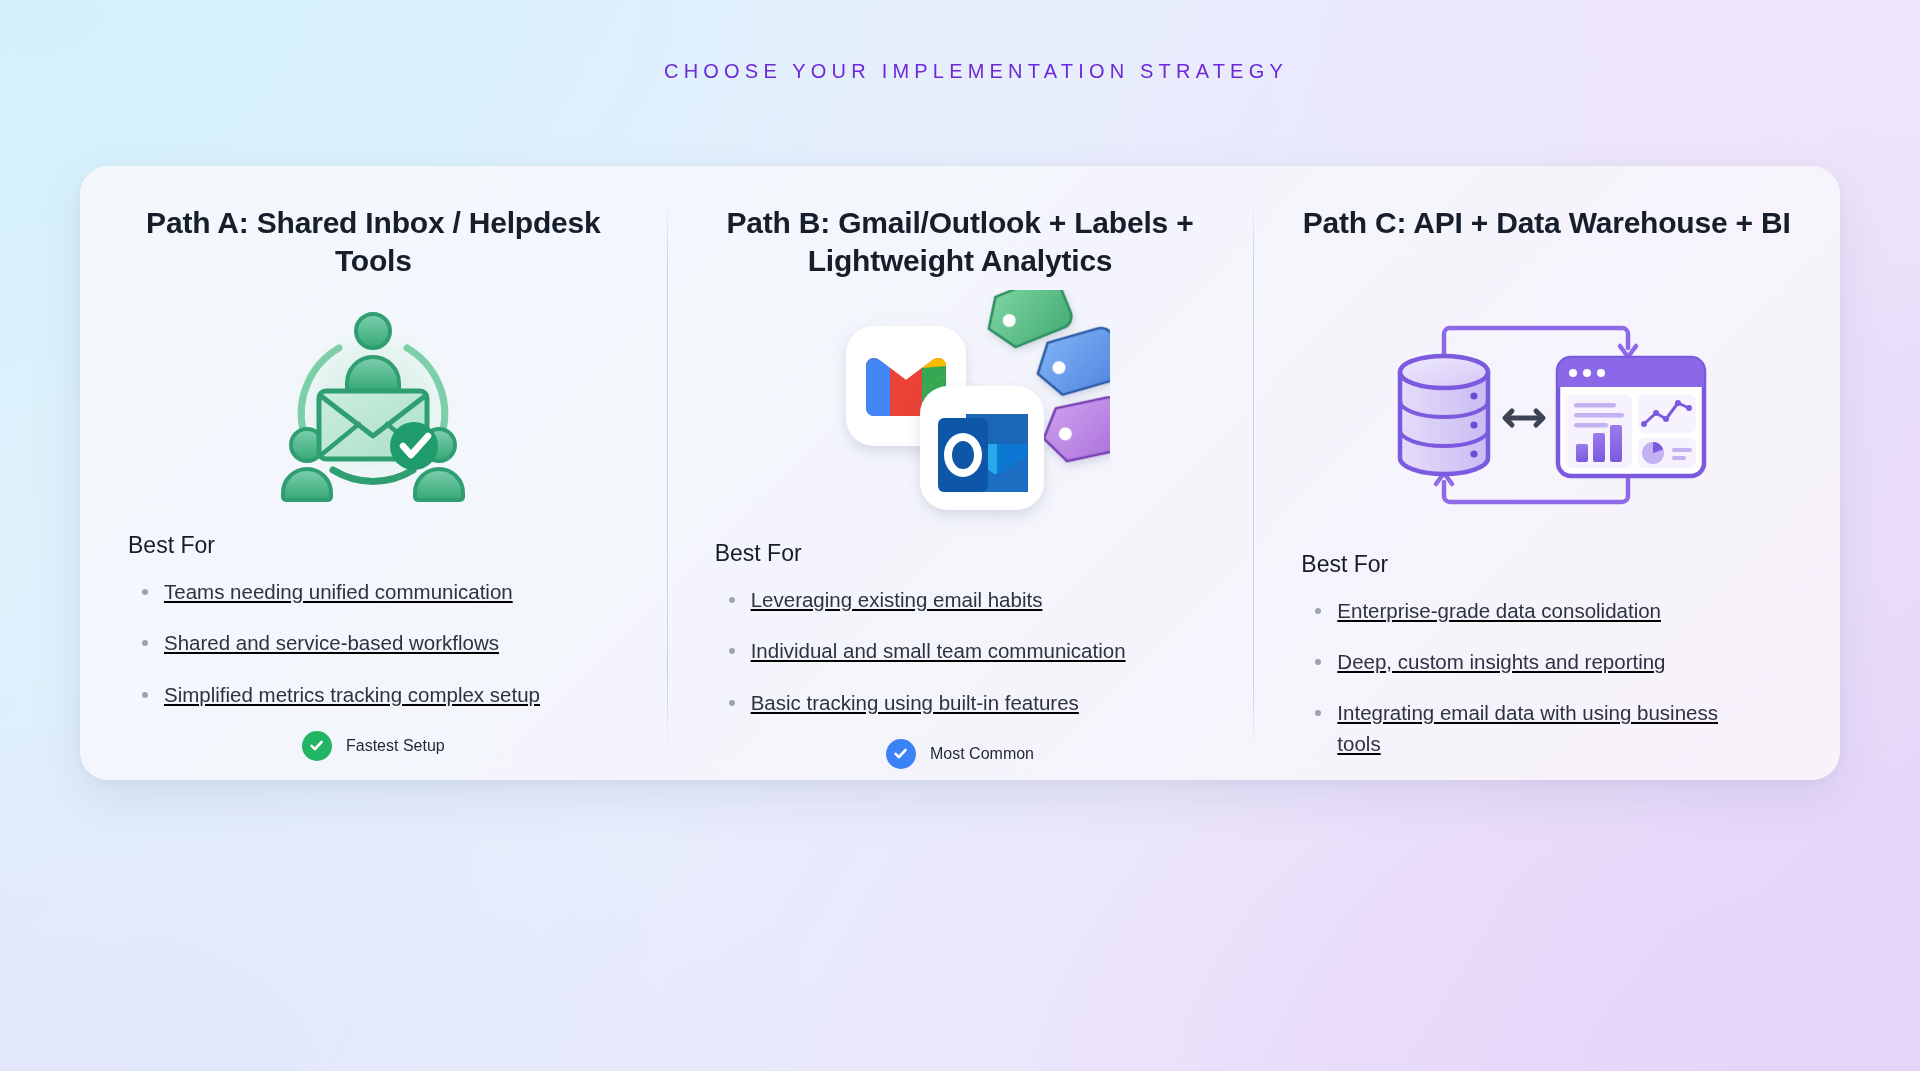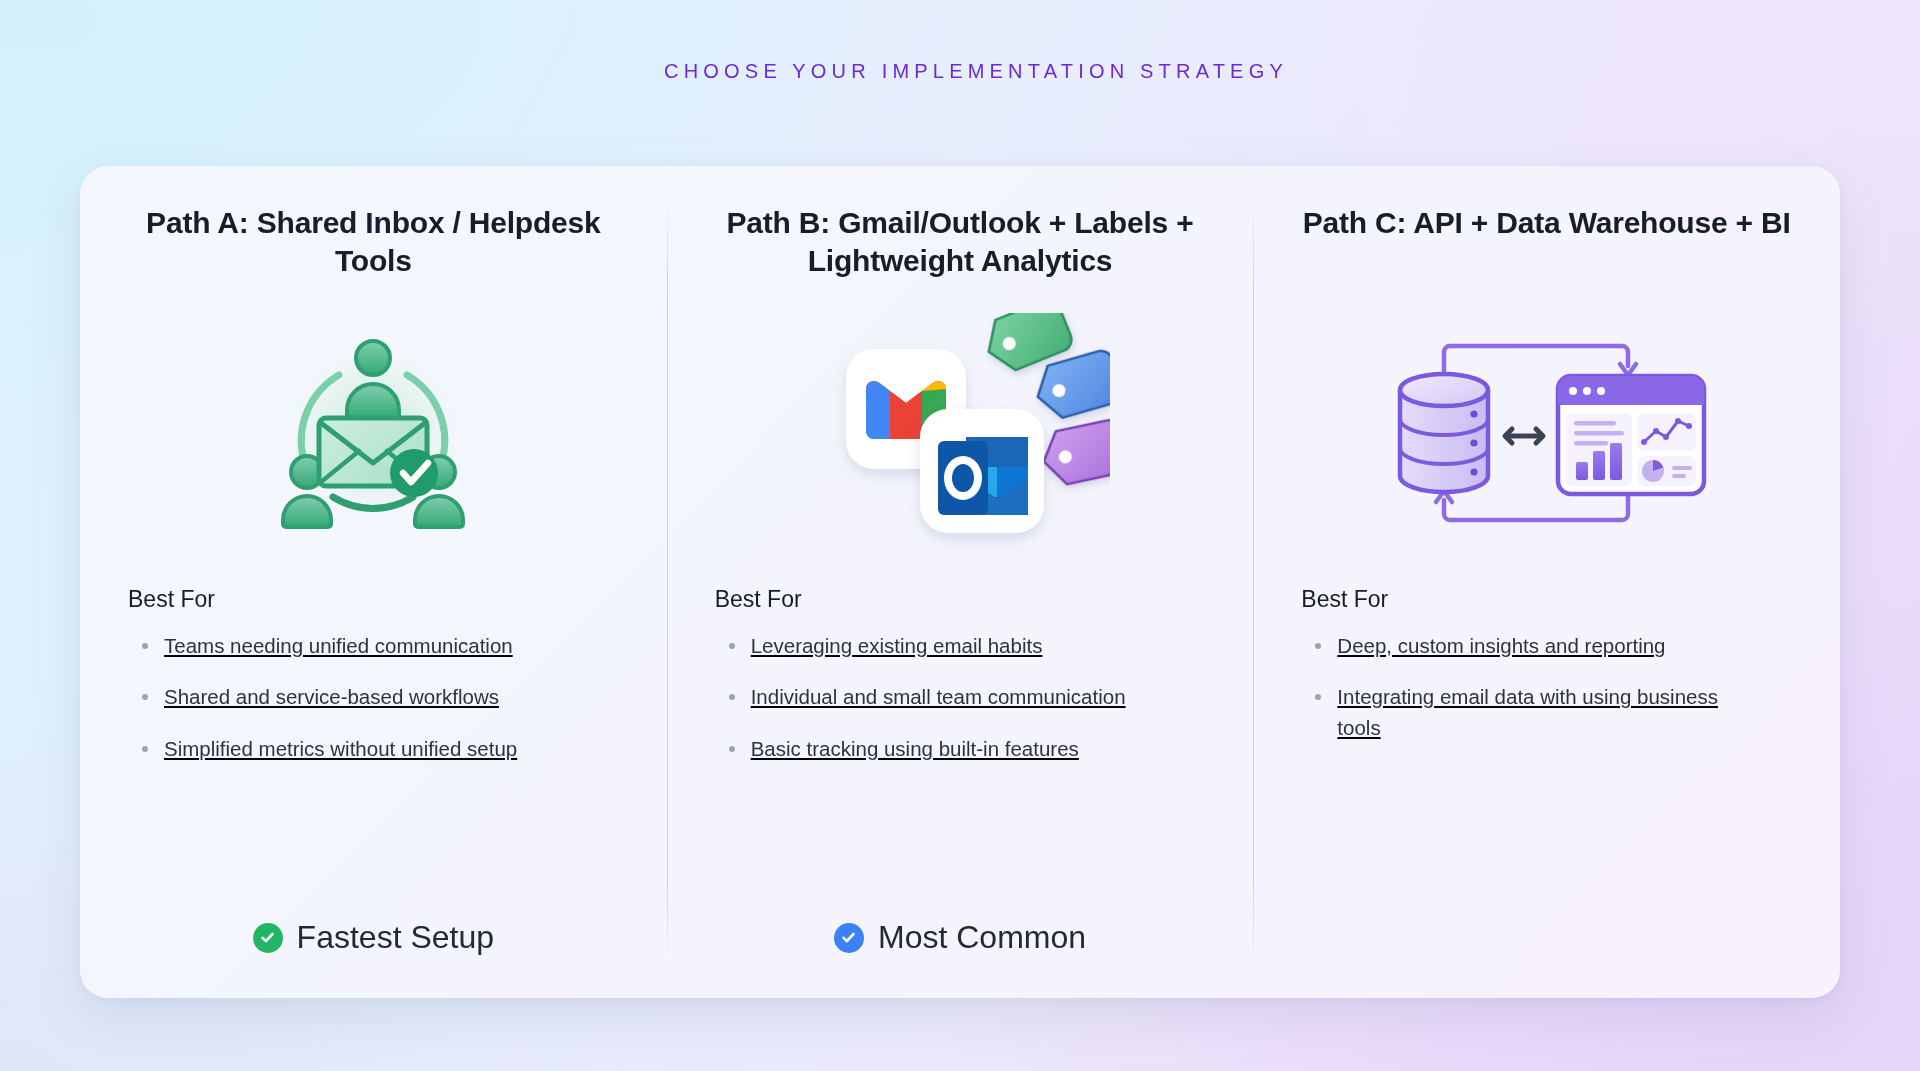--- a/index.html
+++ b/index.html
@@ -34,21 +34,21 @@
     color: #6d28d9;
     text-transform: uppercase;
   }
 
   
   .card {
     position: absolute;
     left: 80px;
     top: 166px;
     width: 1760px;
-    height: 832px;
+    height: 614px;
     border-radius: 28px;
     background: linear-gradient(135deg, #f3f8fd 0%, #f4f5fc 48%, #f8f2fb 100%);
     box-shadow: 0 18px 46px rgba(120,130,170,0.16), 0 2px 8px rgba(120,130,170,0.08);
     display: flex;
     overflow: hidden;
   }
 
   .col {
     flex: 1 1 0;
     position: relative;
@@ -118,21 +118,21 @@
   
   .badge {
     margin-top: auto;
     margin-bottom: 42px;
     display: flex;
     align-items: center;
     justify-content: center;
     gap: 14px;
   }
   .badge-label {
-    font-size: 32px;
+    font-size: 16px;
     color: #222a38;
     text-align: center;
   }
   .check-circle {
     width: 30px; height: 30px;
     border-radius: 50%;
     display: flex;
     align-items: center;
     justify-content: center;
     flex: 0 0 auto;
@@ -200,21 +200,21 @@
           <circle cx="157" cy="156" r="24" fill="#1f9b6c"></circle>
           <path d="M146 156 l8 9 l17 -19" fill="none" stroke="#ffffff" stroke-width="6.5" stroke-linecap="round" stroke-linejoin="round"></path>
         </g>
       </svg>
     </div>
 
     <div class="best-for">Best For</div>
     <ul class="bullets">
       <li>Teams needing unified communication</li>
       <li>Shared and service-based workflows</li>
-      <li>Simplified metrics without unified setup</li>
+      <li>Simplified metrics tracking complex setup</li>
     </ul>
 
     <div class="badge">
       <span class="check-circle" style="background:#22b563">
         <svg width="17" height="17" viewBox="0 0 17 17">
             <path d="M3.6 8.8 l3.3 3.4 l6.6 -7.2" fill="none" stroke="#fff" stroke-width="2.6" stroke-linecap="round" stroke-linejoin="round"></path>
           </svg>
       </span>
       <span class="badge-label">Fastest Setup</span>
     </div>
@@ -393,19 +393,20 @@
           <g fill="#c3b2f2">
             <rect x="290" y="138" width="20" height="4" rx="2"></rect>
             <rect x="290" y="146" width="14" height="4" rx="2"></rect>
           </g>
         </g>
       </svg>
     </div>
 
     <div class="best-for">Best For</div>
     <ul class="bullets">
+      <li>Enterprise-grade data consolidation</li>
       <li>Deep, custom insights and reporting</li>
       <li>Integrating email data with using business tools</li>
     </ul>
 
   </div>
 
 </div>
 
 </body></html>

